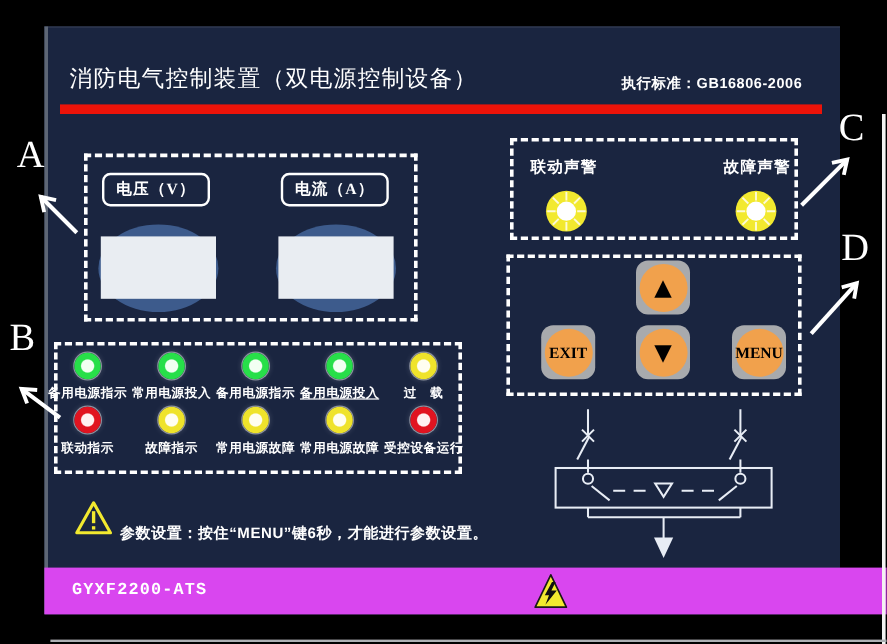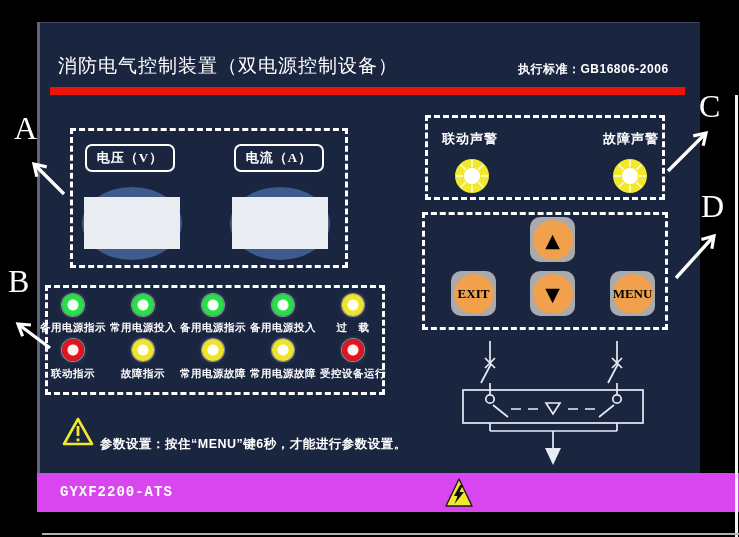--- a/index.html
+++ b/index.html
@@ -123,21 +123,21 @@
 
   <div class="section sec-b">
     <div class="led green" style="left:14px;top:6px;"></div>
     <div class="led green" style="left:84px;top:6px;"></div>
     <div class="led green" style="left:154px;top:6px;"></div>
     <div class="led green" style="left:224px;top:6px;"></div>
     <div class="led yellow" style="left:294px;top:6px;"></div>
     <div class="led-label" style="left:-21px;top:33px;">备用电源指示</div>
     <div class="led-label" style="left:49px;top:33px;">常用电源投入</div>
     <div class="led-label" style="left:119px;top:33px;">备用电源指示</div>
-    <div class="led-label" style="left:189px;top:33px;">备用电源投入</div>
+    <div class="led-label" style="left:189px;top:33px;text-decoration:underline;">备用电源投入</div>
     <div class="led-label" style="left:259px;top:33px;">过　载</div>
     <div class="led red" style="left:14px;top:51px;"></div>
     <div class="led yellow" style="left:84px;top:51px;"></div>
     <div class="led yellow" style="left:154px;top:51px;"></div>
     <div class="led yellow" style="left:224px;top:51px;"></div>
     <div class="led red" style="left:294px;top:51px;"></div>
     <div class="led-label" style="left:-21px;top:79px;">联动指示</div>
     <div class="led-label" style="left:49px;top:79px;">故障指示</div>
     <div class="led-label" style="left:119px;top:79px;">常用电源故障</div>
     <div class="led-label" style="left:189px;top:79px;">常用电源故障</div>

